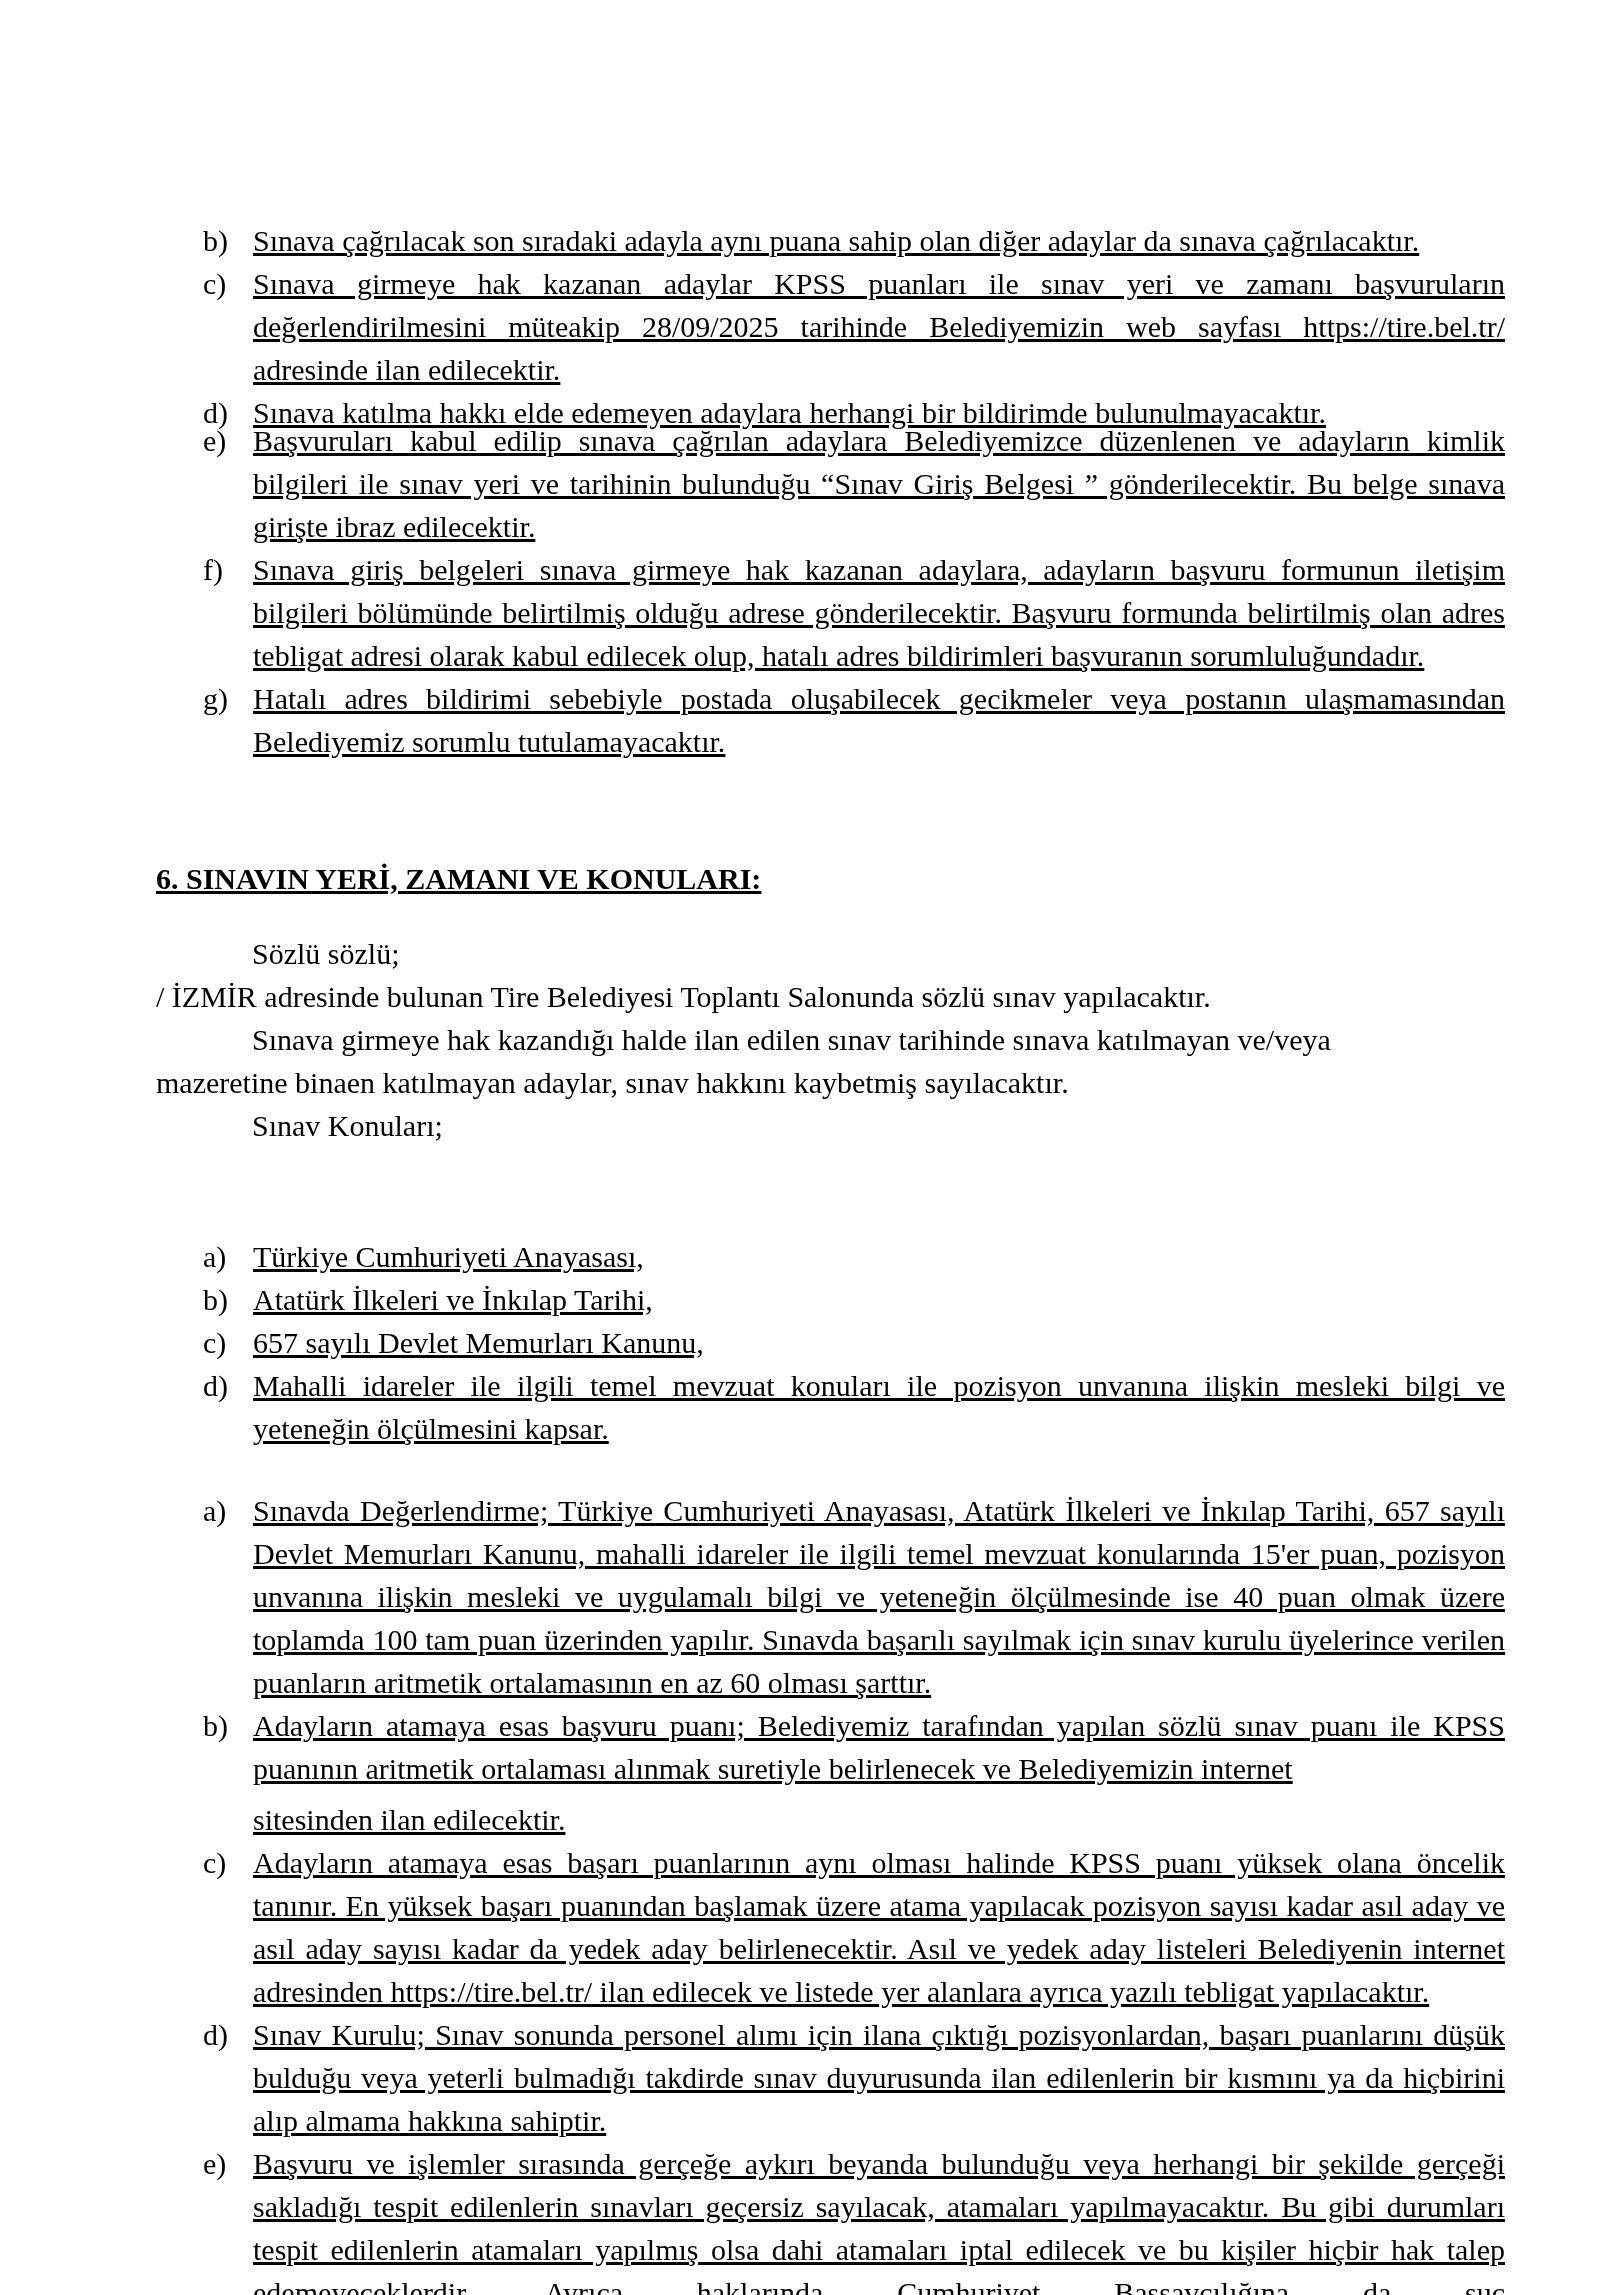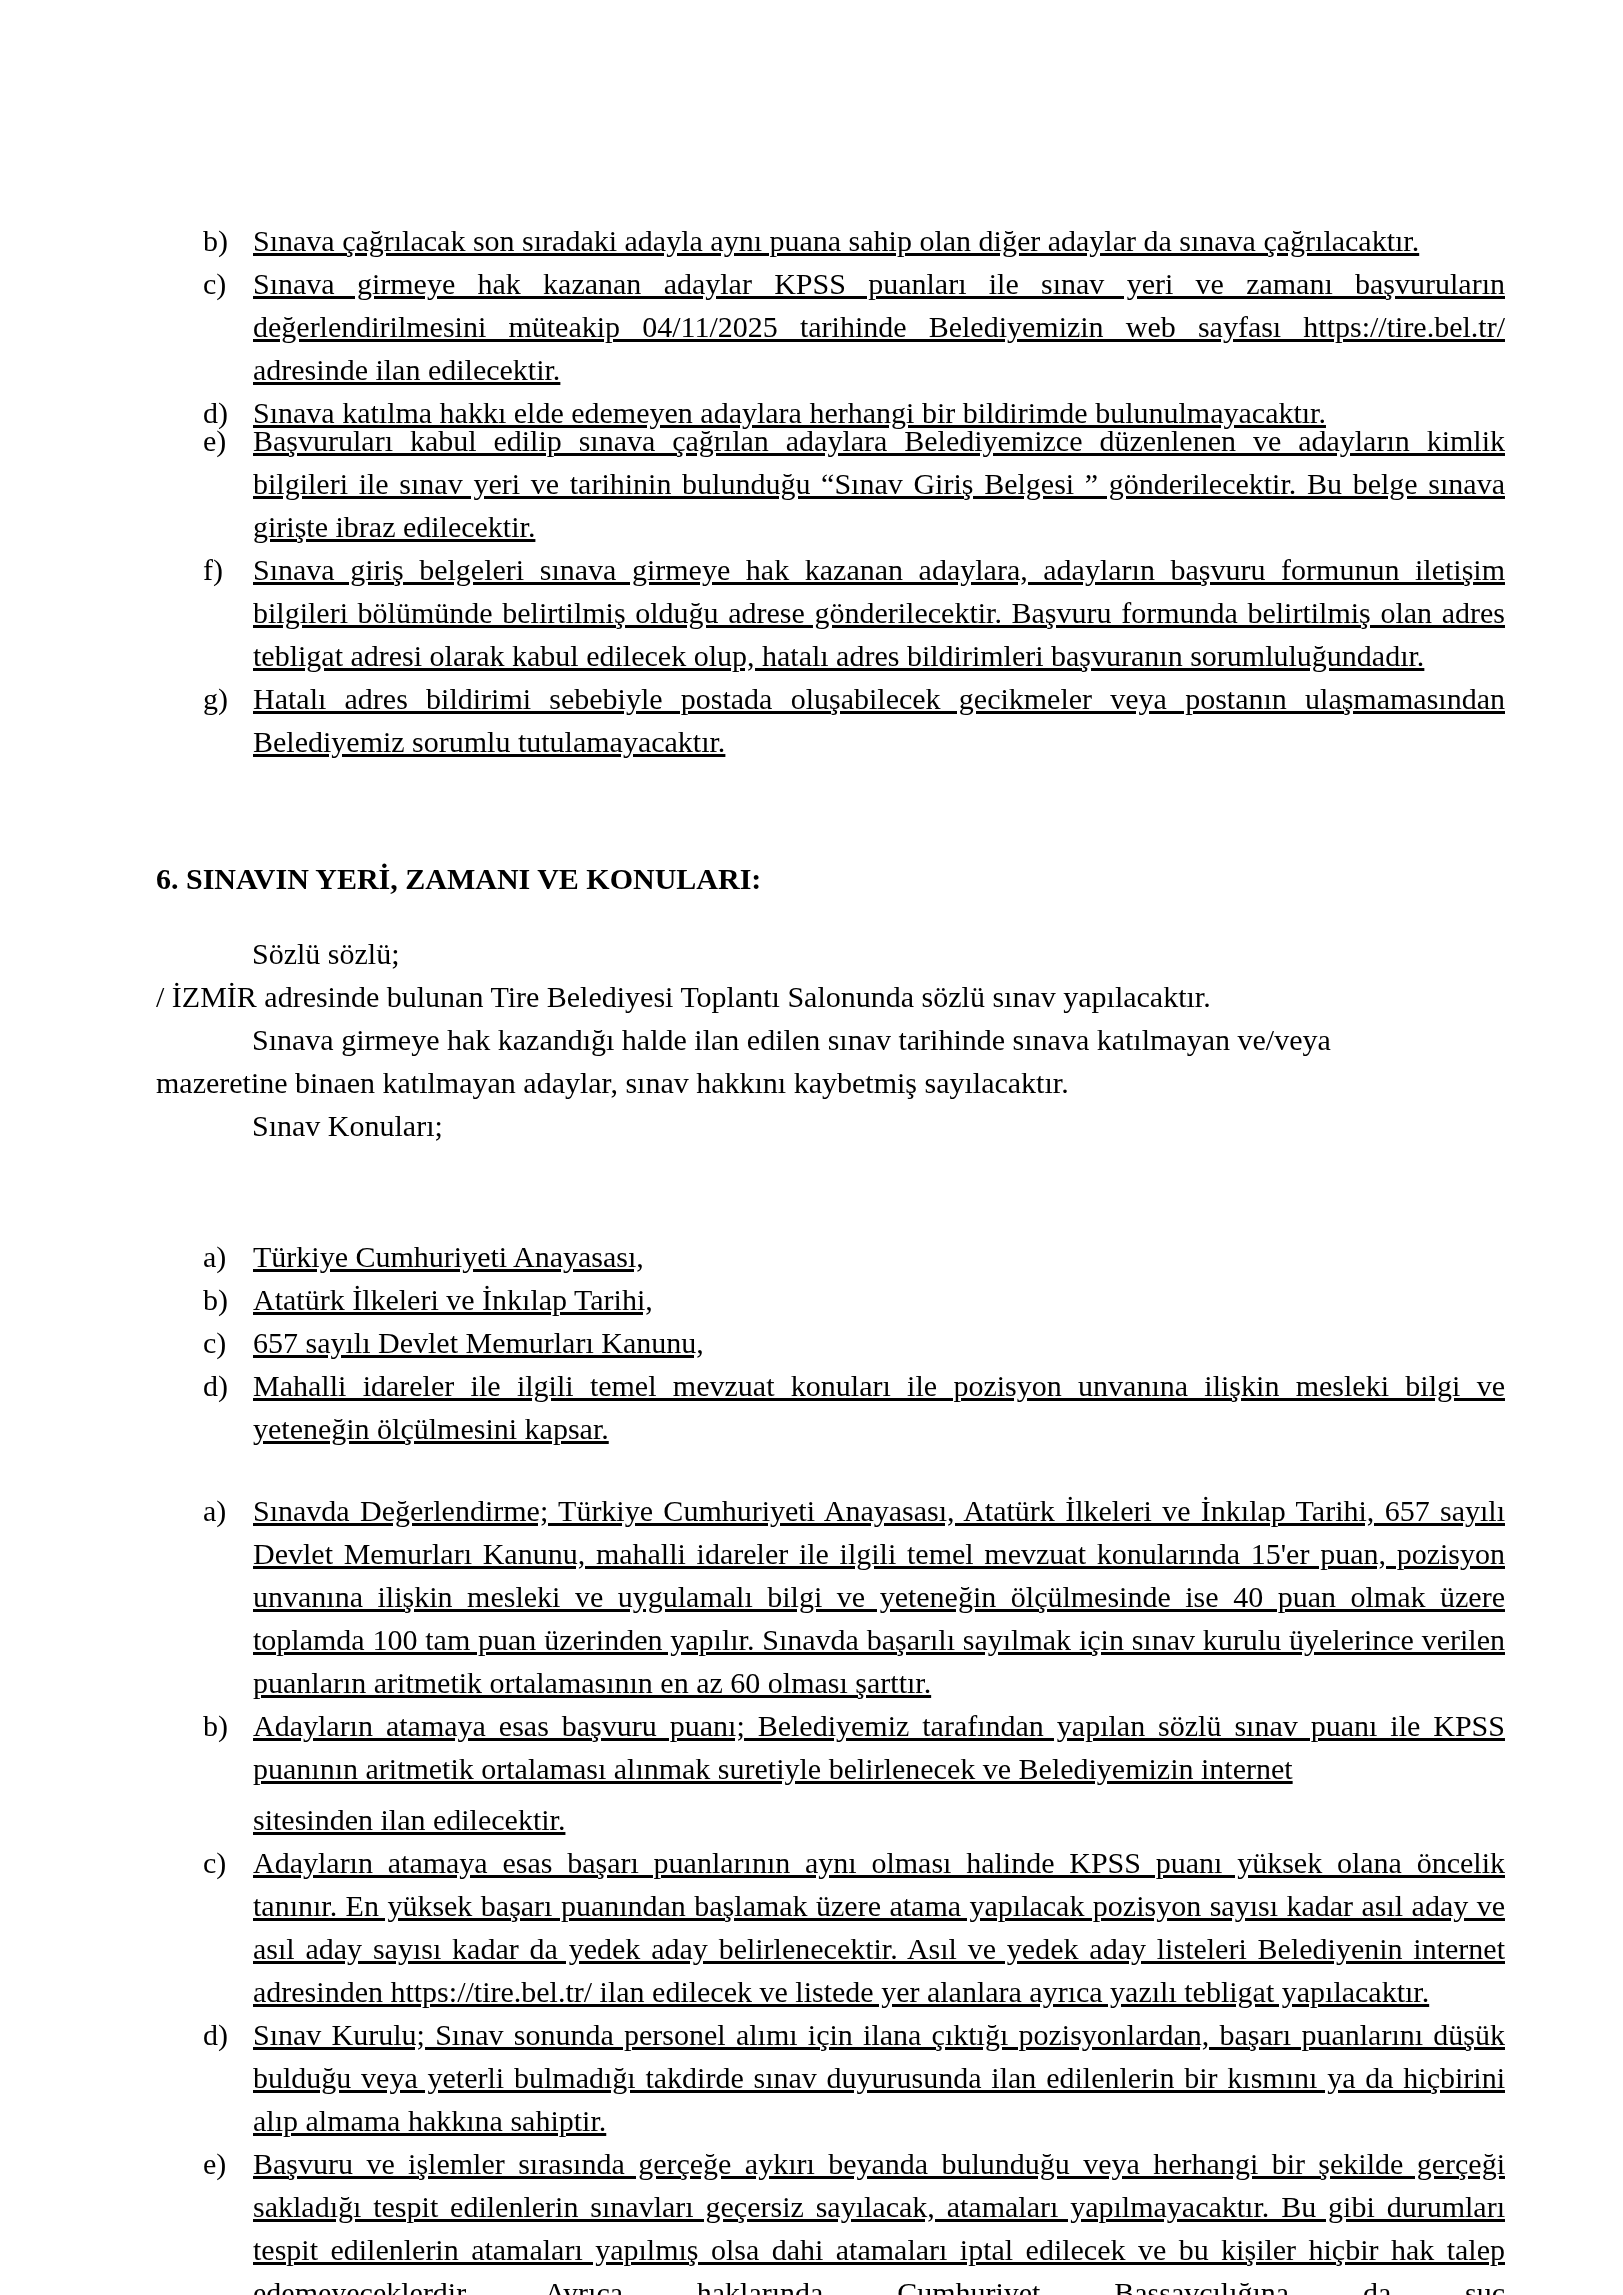--- a/index.html
+++ b/index.html
@@ -11,38 +11,38 @@
   .page {
     position: absolute; left: 0; top: 0; width: 1623px; height: 2295px;
   }
   .txt { font-size: 30px; line-height: 43px; }
   .list { position: absolute; left: 203px; width: 1302px; }
   .item { position: relative; padding-left: 50px; text-align: justify; }
   .item .lbl { position: absolute; left: 0; top: 0; }
   .item .body { display: block; text-decoration: underline; }
   .item.nojust { text-align: left; }
   .heading {
-    position: absolute; left: 156px; font-weight: bold; font-size: 30px; line-height: 43px;
+    position: absolute; left: 156px; font-weight: bold; font-size: 30px; line-height: 43px; text-decoration: underline;
   }
   .para { position: absolute; left: 156px; width: 1341px; }
   .indent { padding-left: 96px; }
 </style>
 </head>
 <body>
 
 <div class="page">
 
   <div class="list txt" style="top:219px;">
     <div class="item nojust">
       <span class="lbl">b)</span>
       <span class="body">Sınava çağrılacak son sıradaki adayla aynı puana sahip olan diğer adaylar da sınava çağrılacaktır.</span>
     </div>
     <div class="item">
       <span class="lbl">c)</span>
-      <span class="body">Sınava girmeye hak kazanan adaylar KPSS puanları ile sınav yeri ve zamanı başvuruların değerlendirilmesini müteakip 04/11/2025 tarihinde Belediyemizin web sayfası https://tire.bel.tr/ adresinde ilan edilecektir.</span>
+      <span class="body">Sınava girmeye hak kazanan adaylar KPSS puanları ile sınav yeri ve zamanı başvuruların değerlendirilmesini müteakip 28/09/2025 tarihinde Belediyemizin web sayfası https://tire.bel.tr/ adresinde ilan edilecektir.</span>
     </div>
     <div class="item nojust">
       <span class="lbl">d)</span>
       <span class="body">Sınava katılma hakkı elde edemeyen adaylara herhangi bir bildirimde bulunulmayacaktır.</span>
     </div>
   </div>
 
   <div class="list txt" style="top:419px;">
     <div class="item">
       <span class="lbl">e)</span>

